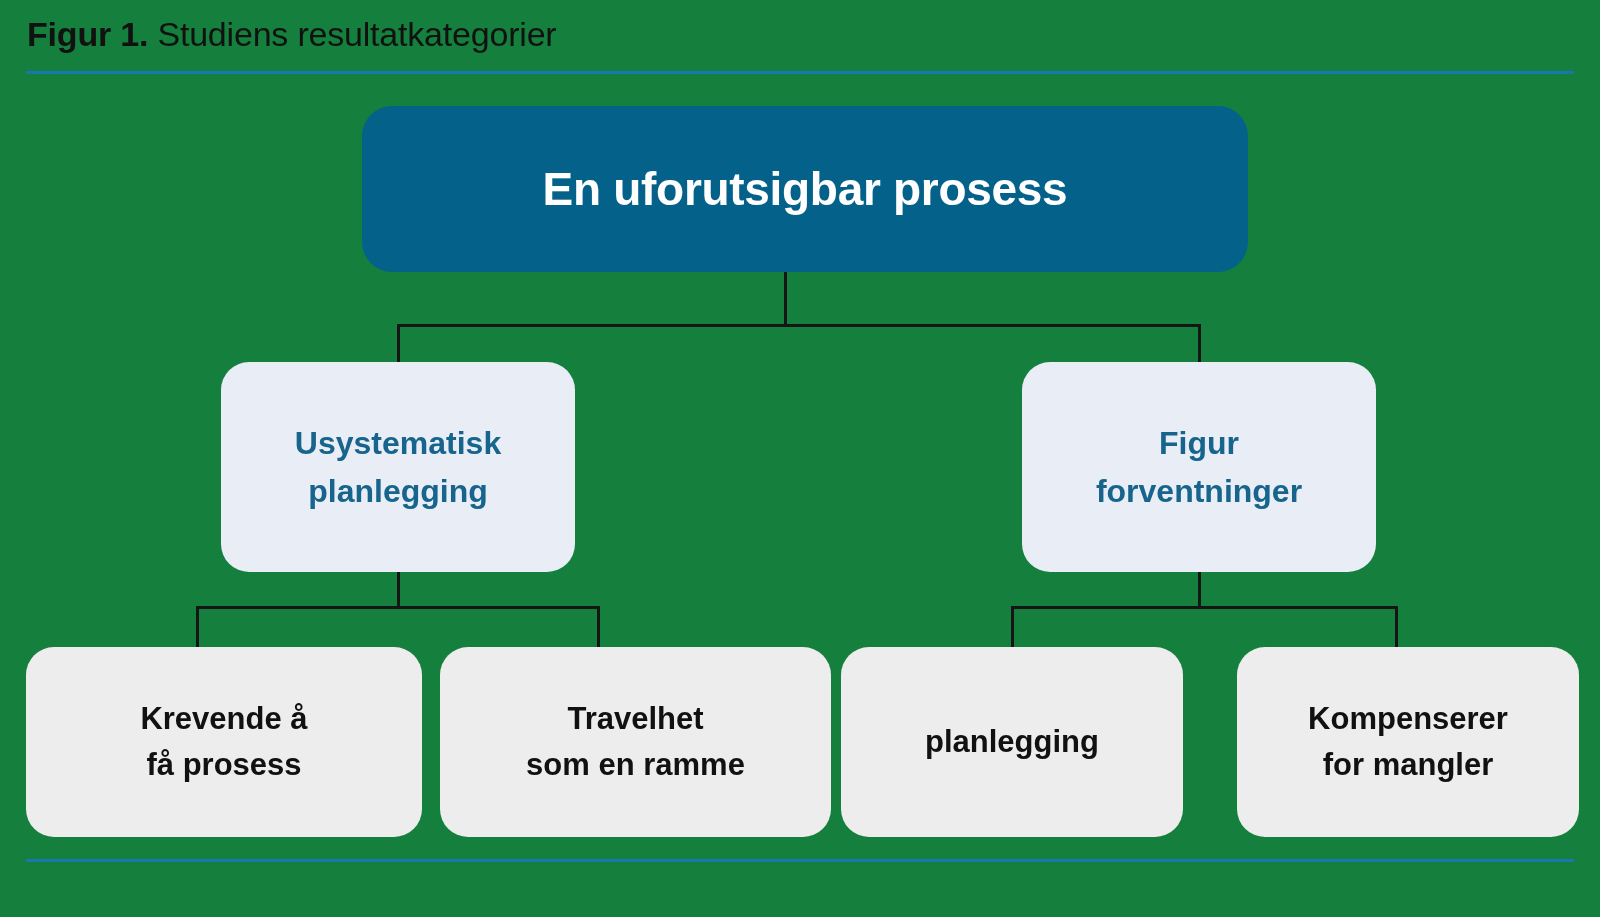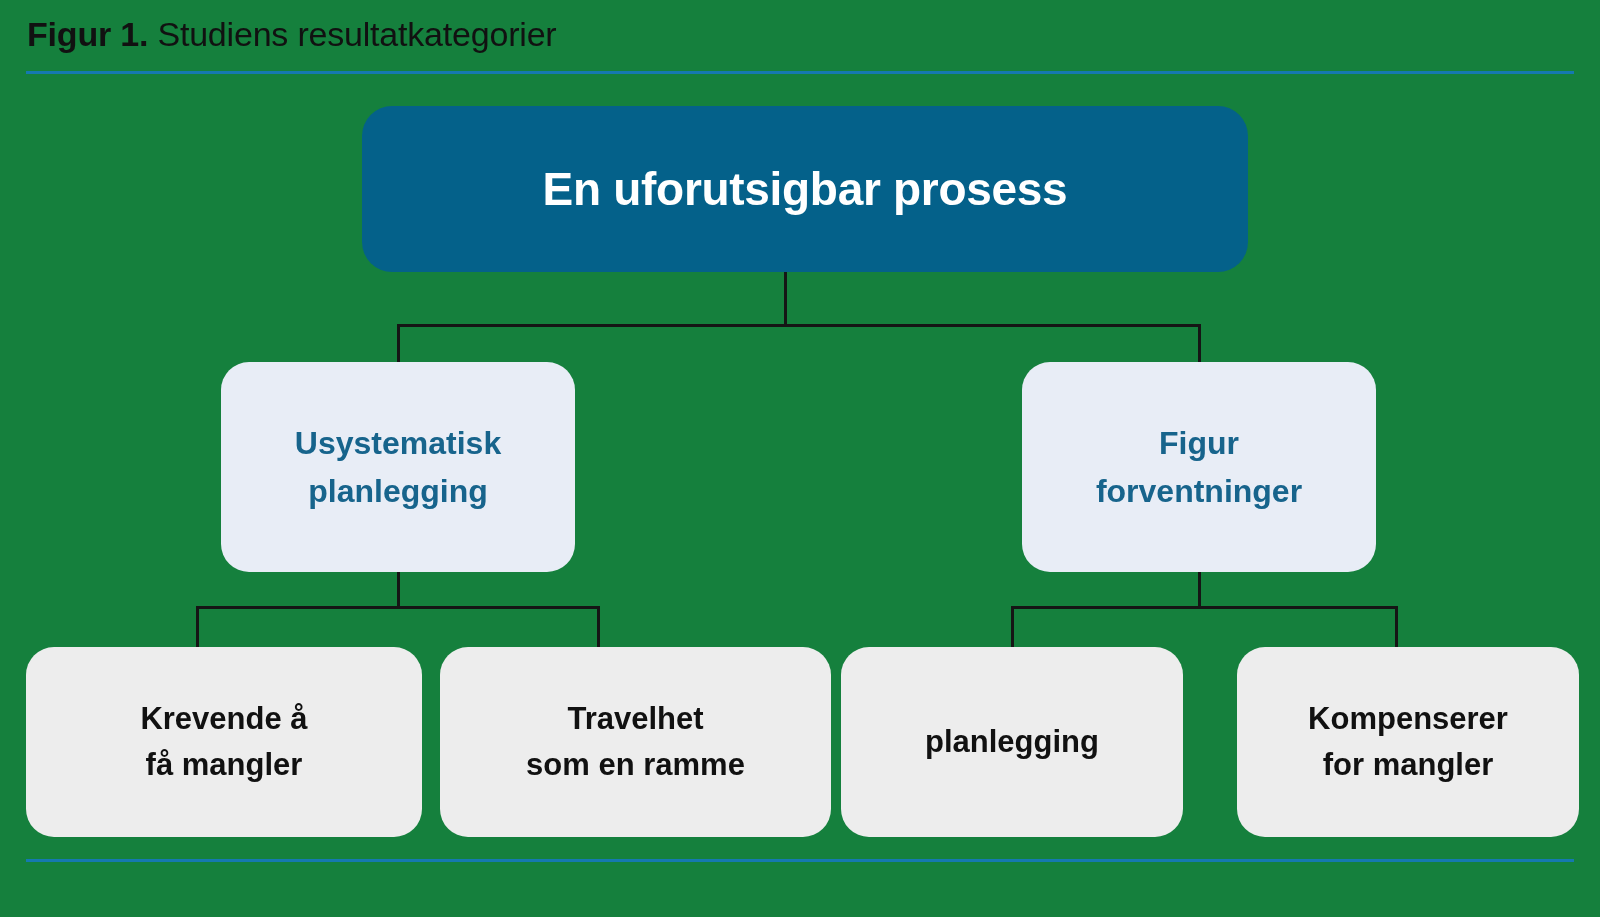--- a/index.html
+++ b/index.html
@@ -147,21 +147,21 @@
   <div class="conn v c-l2l-vr"></div>
 
   <div class="conn v c-br-v"></div>
   <div class="conn h c-l2r-h"></div>
   <div class="conn v c-l2r-vl"></div>
   <div class="conn v c-l2r-vr"></div>
 
   <div class="node node-leaf l1 line-block">
     <div>
       <span>Krevende å</span>
-      <span>få mangler</span>
+      <span>få prosess</span>
     </div>
   </div>
   <div class="node node-leaf l2 line-block">
     <div>
       <span>Travelhet</span>
       <span>som en ramme</span>
     </div>
   </div>
   <div class="node node-leaf l3 line-block">
     <div>

